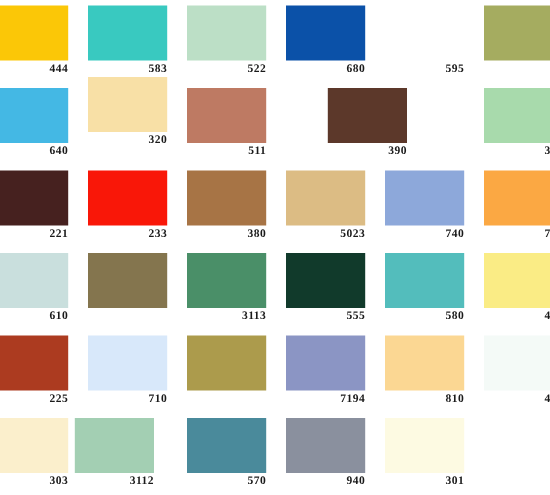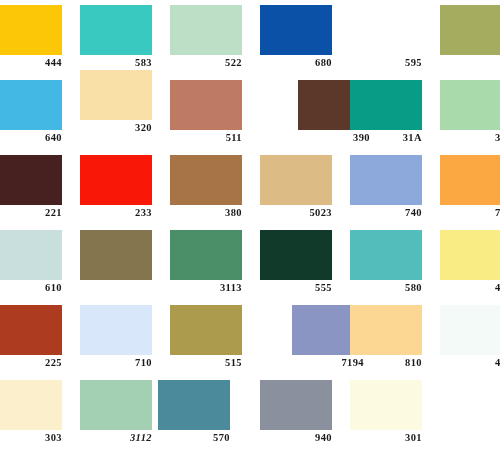--- a/index.html
+++ b/index.html
@@ -88,24 +88,20 @@
       <div class="swatch-label" style="width: 72px;">320</div>
     </div>
     <div class="swatch-cell" style="left: 170px; top: 75px;">
       <div class="swatch-chip" style="width: 72px; height: 50px; background: rgb(190, 122, 99);"></div>
       <div class="swatch-label" style="width: 72px;">511</div>
     </div>
     <div class="swatch-cell" style="left: 264px; top: 75px; margin-left: 34px;">
       <div class="swatch-chip" style="width: 72px; height: 50px; background: rgb(92, 56, 42);"></div>
       <div class="swatch-label" style="width: 72px;">390</div>
     </div>
-    <div class="swatch-cell" style="left: 350px; top: 75px;">
-      <div class="swatch-chip" style="width: 72px; height: 50px; background: rgb(8, 155, 133);"></div>
-      <div class="swatch-label" style="width: 72px;">31A</div>
-    </div>
     <div class="swatch-cell" style="left: 440px; top: 75px;">
       <div class="swatch-chip" style="width: 72px; height: 50px; background: rgb(168, 218, 172);"></div>
       <div class="swatch-label" style="width: 72px;">310</div>
     </div>
     <div class="swatch-cell" style="left: -10px; top: 150px;">
       <div class="swatch-chip" style="width: 72px; height: 50px; background: rgb(70, 33, 31);"></div>
       <div class="swatch-label" style="width: 72px;">221</div>
     </div>
     <div class="swatch-cell" style="left: 80px; top: 150px;">
       <div class="swatch-chip" style="width: 72px; height: 50px; background: rgb(249, 23, 8);"></div>
@@ -154,43 +150,42 @@
     <div class="swatch-cell" style="left: -10px; top: 300px;">
       <div class="swatch-chip" style="width: 72px; height: 50px; background: rgb(172, 59, 32);"></div>
       <div class="swatch-label" style="width: 72px;">225</div>
     </div>
     <div class="swatch-cell" style="left: 80px; top: 300px;">
       <div class="swatch-chip" style="width: 72px; height: 50px; background: rgb(216, 232, 250);"></div>
       <div class="swatch-label" style="width: 72px;">710</div>
     </div>
     <div class="swatch-cell" style="left: 170px; top: 300px;">
       <div class="swatch-chip" style="width: 72px; height: 50px; background: rgb(172, 155, 76);"></div>
-      <div class="swatch-label" style="width: 72px;">515</div>
     </div>
-    <div class="swatch-cell" style="left: 260px; top: 300px; margin-left: 32px;">
+    <div class="swatch-cell" style="left: 260px; top: 300px;">
       <div class="swatch-chip" style="width: 72px; height: 50px; background: rgb(139, 149, 196);"></div>
       <div class="swatch-label" style="width: 72px;">7194</div>
     </div>
     <div class="swatch-cell" style="left: 350px; top: 300px;">
       <div class="swatch-chip" style="width: 72px; height: 50px; background: rgb(251, 215, 147);"></div>
       <div class="swatch-label" style="width: 72px;">810</div>
     </div>
     <div class="swatch-cell" style="left: 440px; top: 300px;">
       <div class="swatch-chip" style="width: 72px; height: 50px; background: rgb(244, 250, 247);"></div>
       <div class="swatch-label" style="width: 72px;">402</div>
     </div>
     <div class="swatch-cell" style="left: -10px; top: 375px;">
       <div class="swatch-chip" style="width: 72px; height: 50px; background: rgb(251, 239, 204);"></div>
       <div class="swatch-label" style="width: 72px;">303</div>
     </div>
-    <div class="swatch-cell" style="left: 80px; top: 375px; font-style: italic;">
+    <div class="swatch-cell" style="left: 68px; top: 375px;">
       <div class="swatch-chip" style="width: 72px; height: 50px; background: rgb(163, 207, 179);"></div>
       <div class="swatch-label" style="width: 72px;">3112</div>
     </div>
-    <div class="swatch-cell" style="left: 158px; top: 375px; padding-left: 36px;">
+    <div class="swatch-cell" style="left: 170px; top: 375px; padding-left: 36px;">
       <div class="swatch-chip" style="width: 72px; height: 50px; background: rgb(74, 138, 155);"></div>
       <div class="swatch-label" style="width: 72px;">570</div>
     </div>
     <div class="swatch-cell" style="left: 260px; top: 375px;">
       <div class="swatch-chip" style="width: 72px; height: 50px; background: rgb(138, 144, 158);"></div>
       <div class="swatch-label" style="width: 72px;">940</div>
     </div>
     <div class="swatch-cell" style="left: 350px; top: 375px;">
       <div class="swatch-chip" style="width: 72px; height: 50px; background: rgb(253, 250, 226);"></div>
       <div class="swatch-label" style="width: 72px;">301</div>

